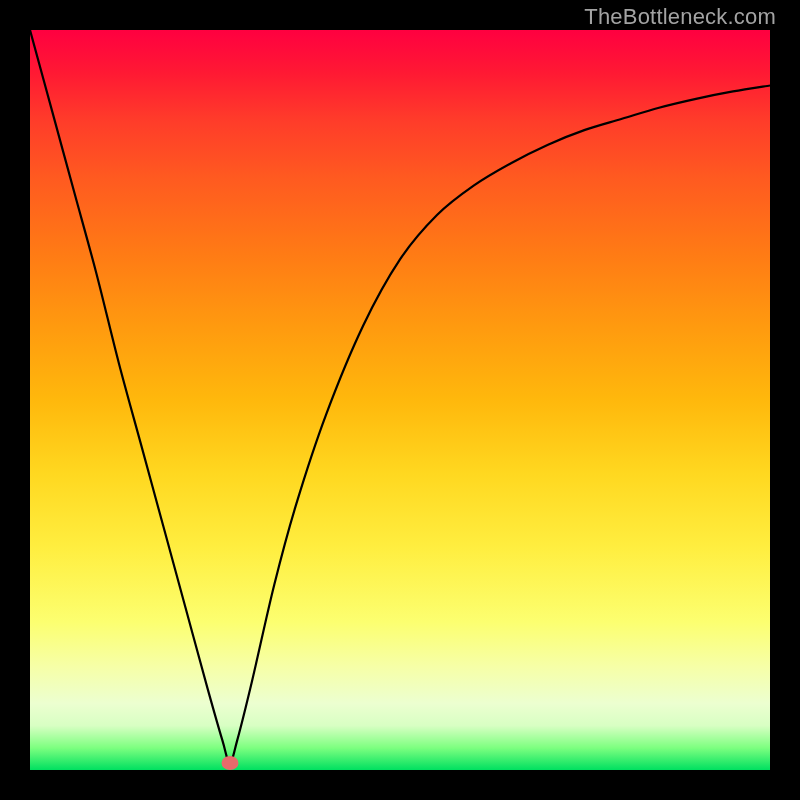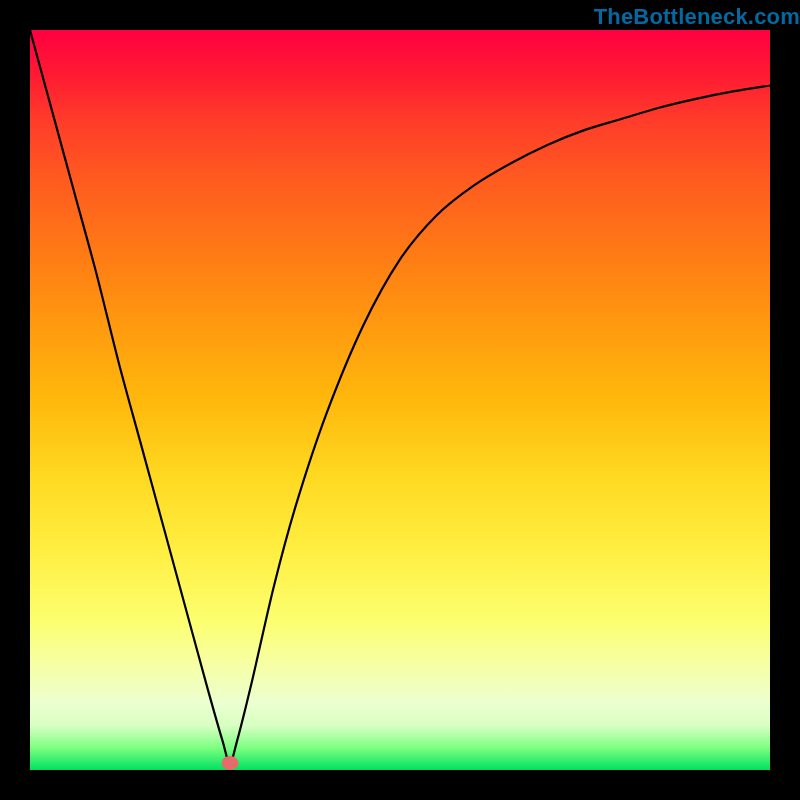--- a/index.html
+++ b/index.html
@@ -61,24 +61,24 @@
     height: 14px;
     border-radius: 50%;
     background: #e86b6b;
     transform: translate(-50%, -50%);
     left: 27%;
     top: 98.8%;
   }
   .attribution {
     position: absolute;
     top: 4px;
-    right: 0;
-    color: #0369a1;
+    right: 24px;
+    color: #a3a3a3;
     font-size: 22px;
-    font-weight: 700;
+    font-weight: 400;
     letter-spacing: 0.2px;
   }
 </style>
 </head>
 <body>
 
 <div class="outer">
 
   <div class="attribution">TheBottleneck.com</div>
 

